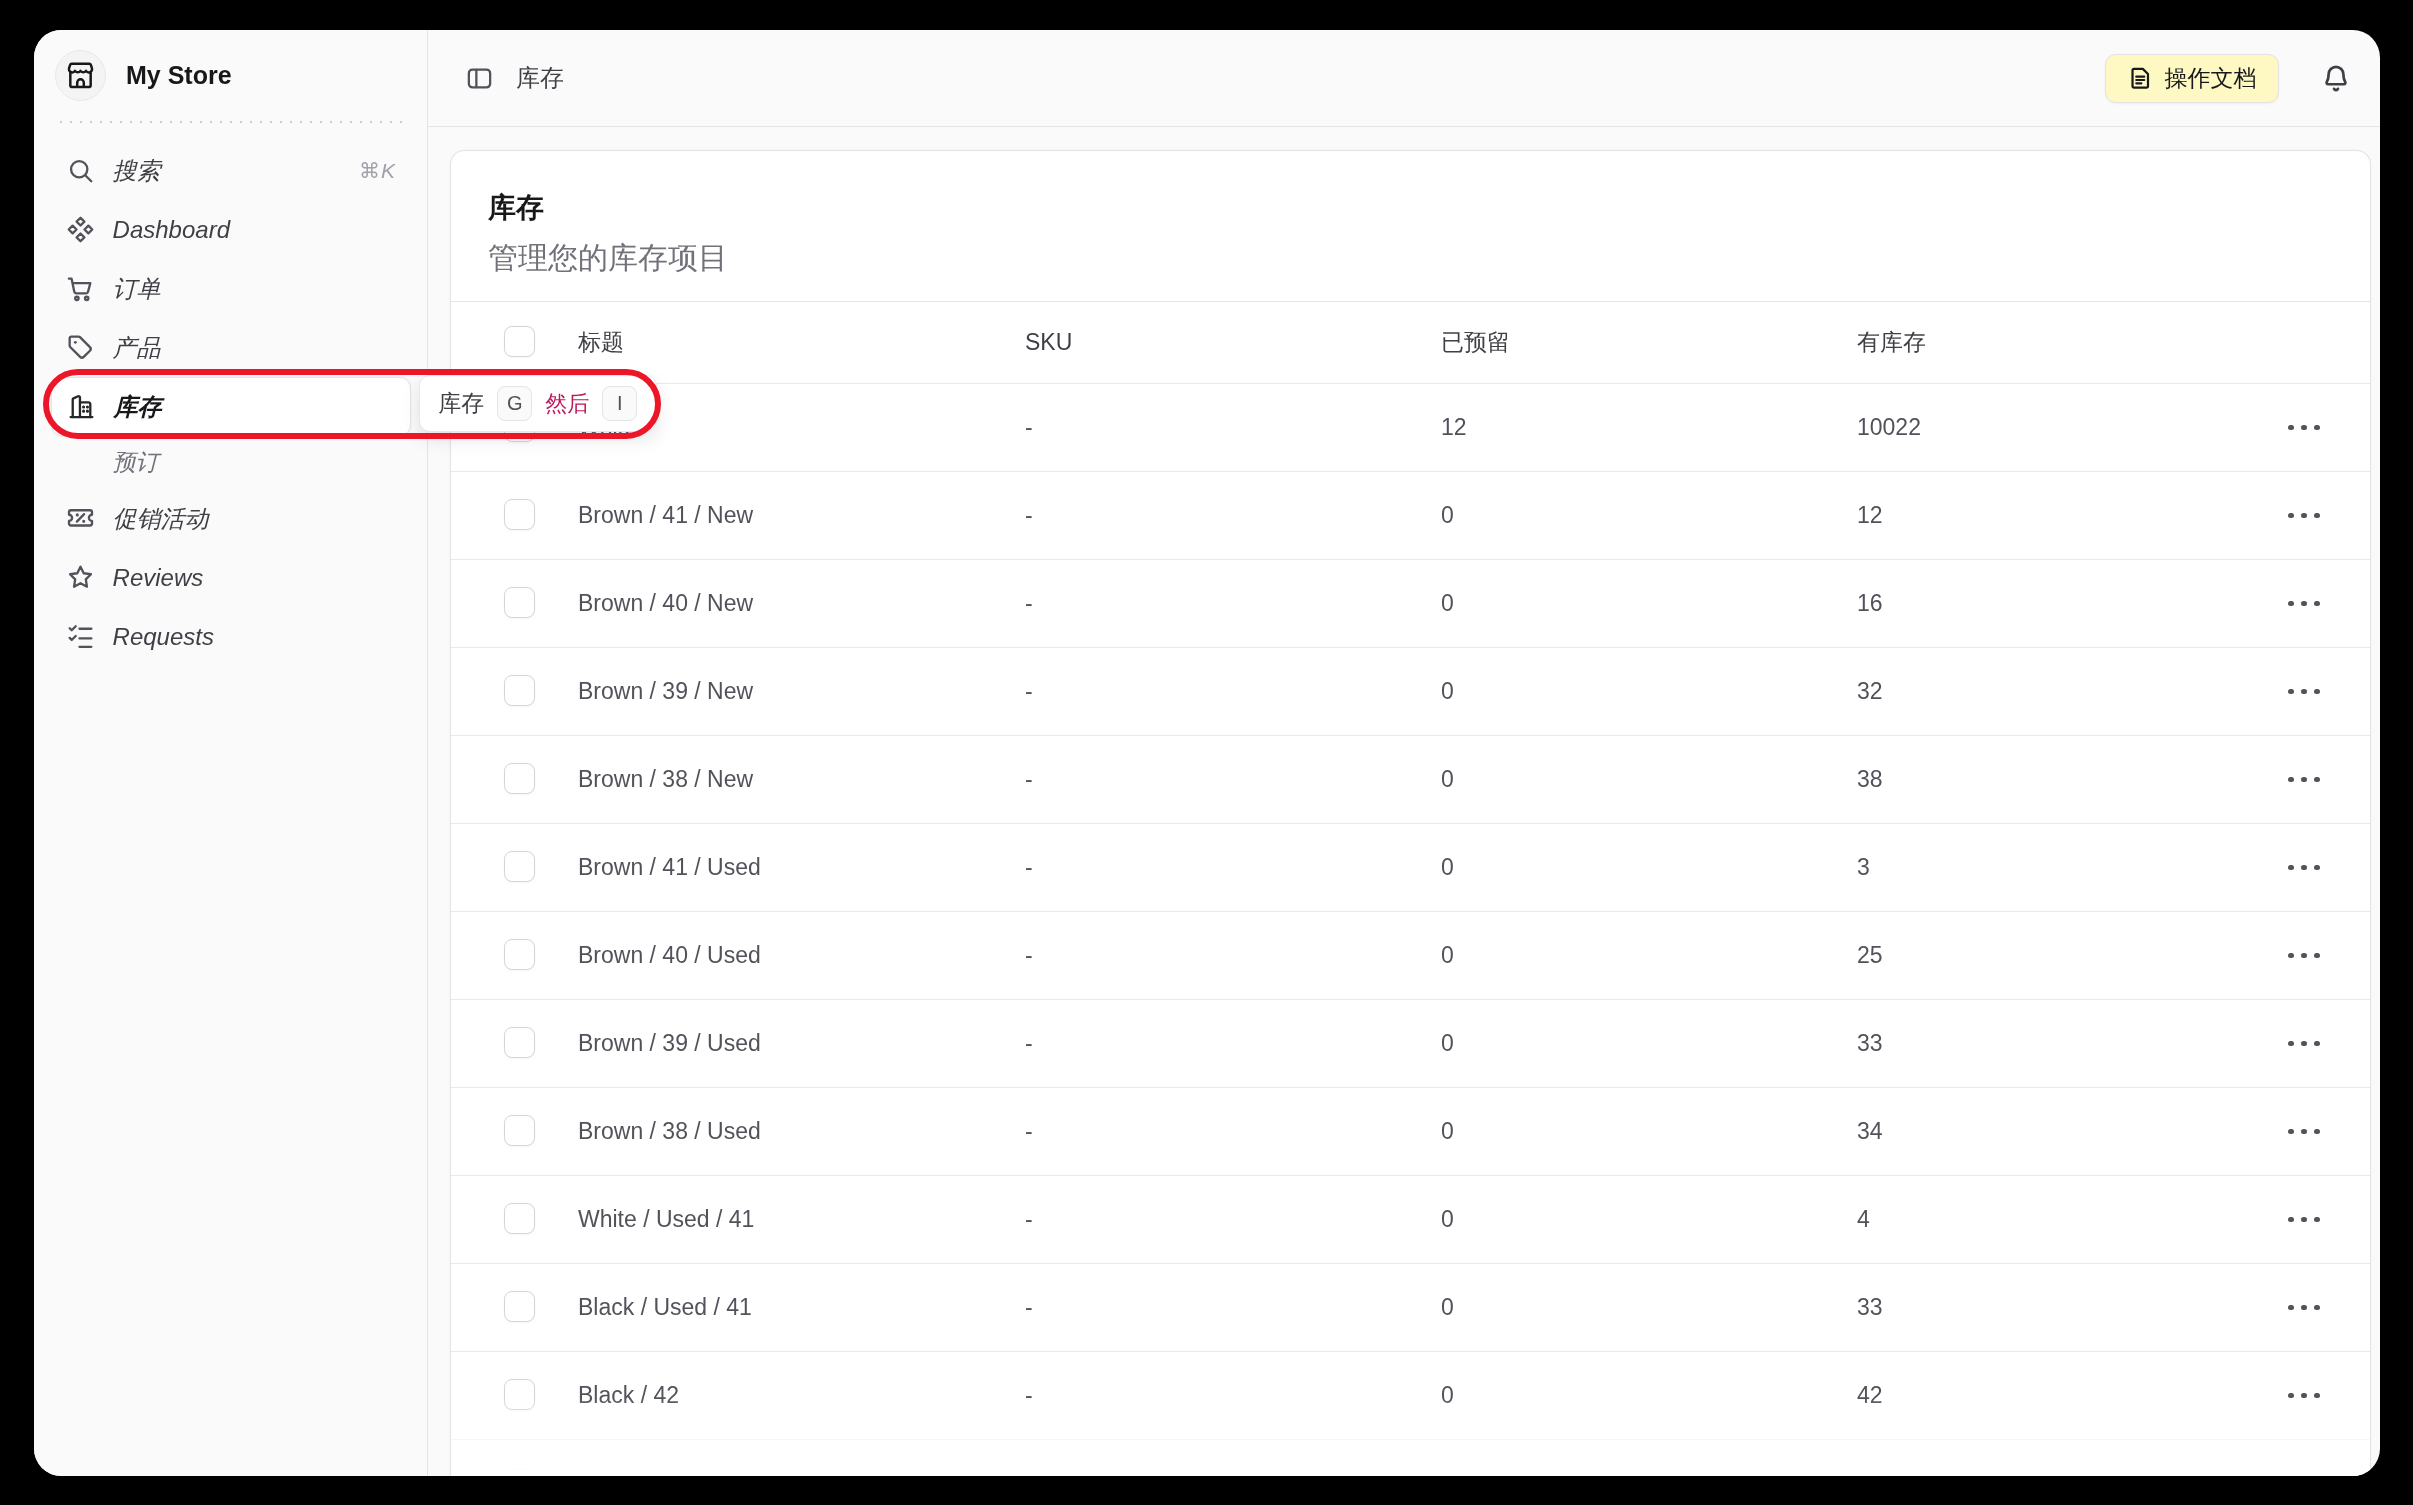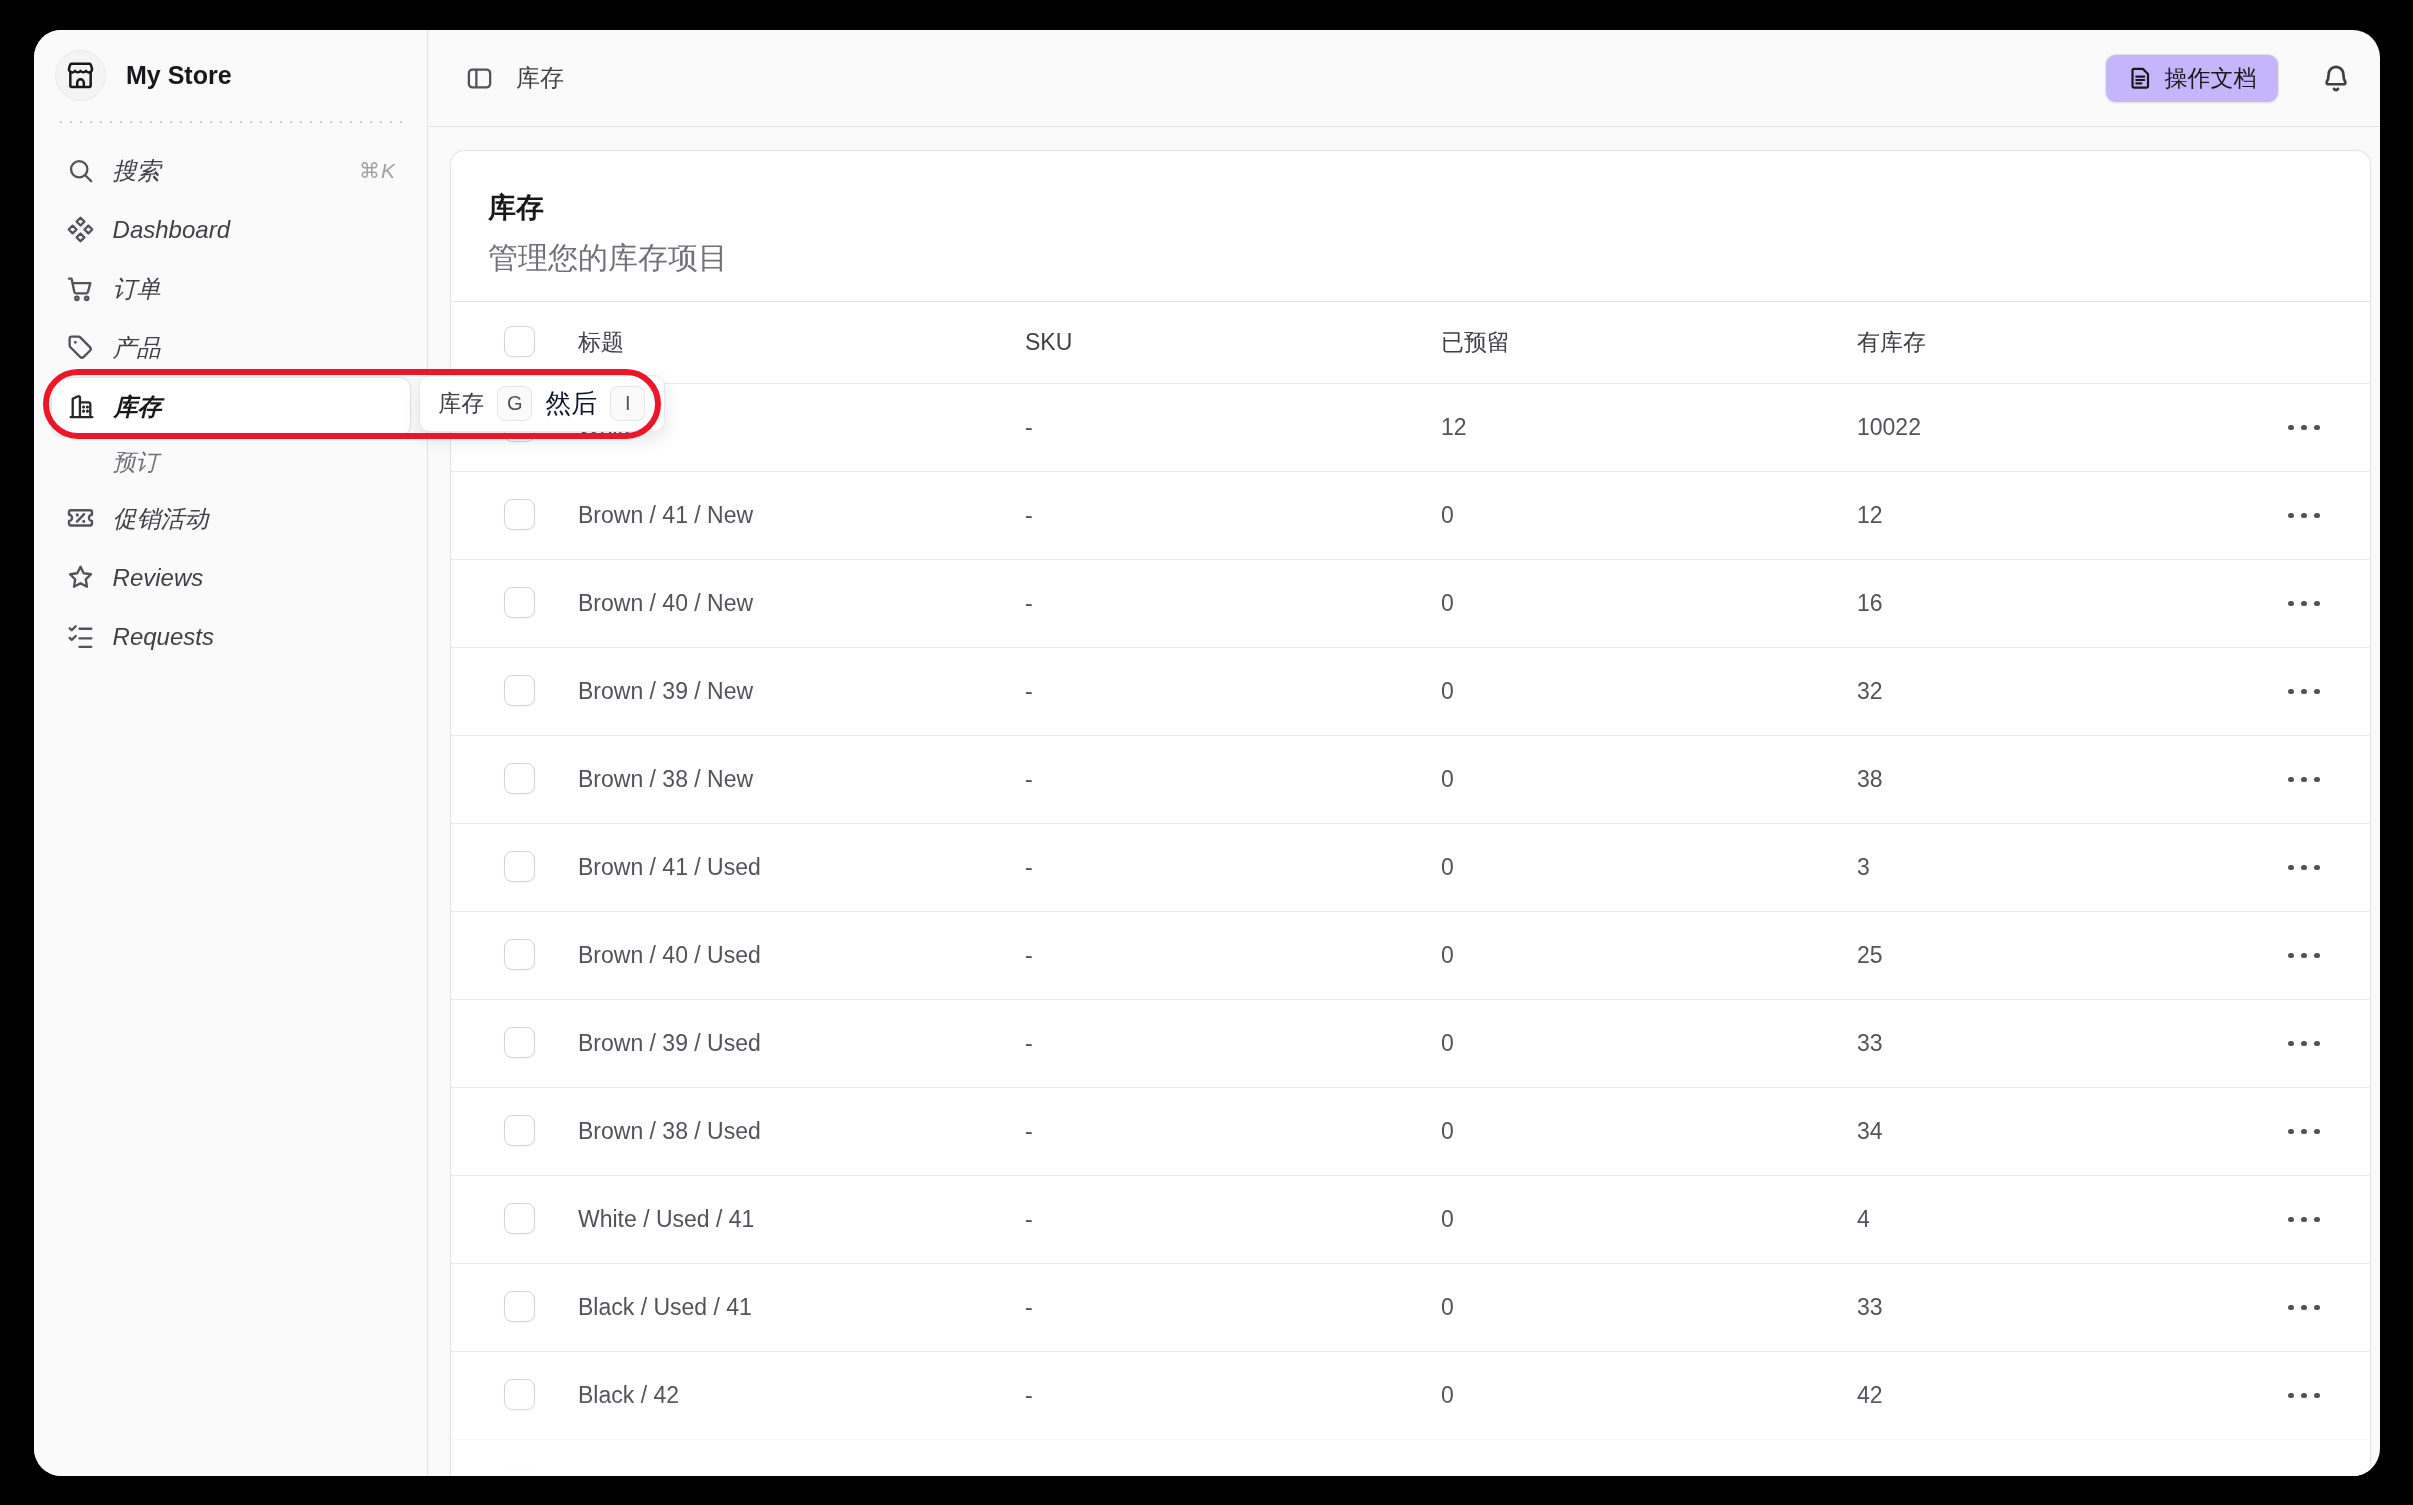--- a/index.html
+++ b/index.html
@@ -28,21 +28,21 @@
   .dots { display:inline-flex; align-items:center; cursor:pointer; }
   .dots i { width:5.5px; height:5.5px; border-radius:50%; background:#52525b; display:inline-block; margin:0 3.7px; }
   .user-row .dots { margin-left:auto; }
 
   
   .main { flex:1; display:flex; flex-direction:column; min-width:0; }
   .topbar { height:97px; flex:0 0 97px; border-bottom:0.9px solid #e4e4e7; display:flex; align-items:center; gap:22px; padding:0 27.4px 0 37px; }
   .toggle-icon { width:29px; height:29px; color:#52525b; display:flex; cursor:pointer; }
   .breadcrumb { font-size:24px; color:#3f3f46; }
   .topbar-right { margin-left:auto; display:flex; align-items:center; gap:40px; }
-  .docs-btn { height:49px; display:inline-flex; align-items:center; gap:11px; padding:0 21px; background:#c4b5fd; border:0.9px solid #e4e4e7; border-radius:11px; box-shadow:0 0.9px 1.8px rgba(0,0,0,.05); font-size:23px; font-weight:500; color:#18181b; cursor:pointer; }
+  .docs-btn { height:49px; display:inline-flex; align-items:center; gap:11px; padding:0 21px; background:#fef9c3; border:0.9px solid #e4e4e7; border-radius:11px; box-shadow:0 0.9px 1.8px rgba(0,0,0,.05); font-size:23px; font-weight:500; color:#18181b; cursor:pointer; }
   .docs-btn .btn-icon { width:26.5px; height:26.5px; display:flex; color:#18181b; }
   .bell { width:34px; height:34px; color:#3f3f46; display:flex; cursor:pointer; }
 
   .content { flex:1; position:relative; padding:23px 9.1px 0 22px; min-height:0; }
   .card { background:#fff; border:0.9px solid #e4e4e7; border-bottom:none; border-radius:14.6px 14.6px 0 0; height:1326px; overflow:hidden; position:relative; box-shadow:0 0.9px 2.7px rgba(0,0,0,.04); }
   .card-header { height:151px; padding:40px 0 0 37px; border-bottom:0.9px solid #e4e4e7; }
   .card-title { font-size:28px; font-weight:700; color:#18181b; line-height:33px; }
   .card-subtitle { font-size:30px; color:#71717a; margin-top:13.7px; }
 
   .trow { display:grid; grid-template-columns:127px 447px 416px 416px 1fr 132px; align-items:center; }
@@ -52,21 +52,21 @@
   .cell { font-size:23px; color:#52525b; white-space:nowrap; overflow:hidden; }
   .checkbox { width:31px; height:31px; border:1.4px solid #d4d4d8; border-radius:8.2px; background:#fff; margin-left:53px; display:inline-block; box-shadow:0 0.9px 1.8px rgba(0,0,0,.04); cursor:pointer; }
   .cell-actions { display:flex; justify-content:center; }
   .partial-row { height:38px; }
   .partial-row .checkbox { margin-top:29px; }
   .card-fade { position:absolute; left:0; right:0; bottom:0; height:78px; background:linear-gradient(to bottom, rgba(255,255,255,0) 0%, rgba(255,255,255,.55) 45%, #ffffff 100%); pointer-events:none; z-index:5; }
 
   
   .shortcut-tooltip { position:absolute; left:385px; top:345px; height:57px; display:inline-flex; align-items:center; gap:13px; padding:0 18.3px; background:#fff; border:0.9px solid #e8e8ec; border-radius:11px; box-shadow:0 7.3px 18.3px rgba(0,0,0,.10); z-index:55; }
   .tt-label { font-size:23px; color:#3f3f46; }
-  .tt-then { font-size:26px; color:#0f172a;text-align:right; }
+  .tt-then { font-size:22px; color:#be185d;text-align:right; }
   .kbd { height:35px; min-width:35px; padding:0 6.4px; display:inline-flex; align-items:center; justify-content:center; background:#fafafa; border:0.9px solid #e4e4e7; border-radius:8.2px; font-size:20px; color:#52525b; }
   .red-ring { position:absolute; left:9.1px; top:339px; width:618px; height:70px; border:6.4px solid #ed1528; border-radius:38px; z-index:60; pointer-events:none; }
 </style>
 </head>
 <body>
 
 <div class="window">
 
   <aside class="sidebar">
     <div class="store-row">

